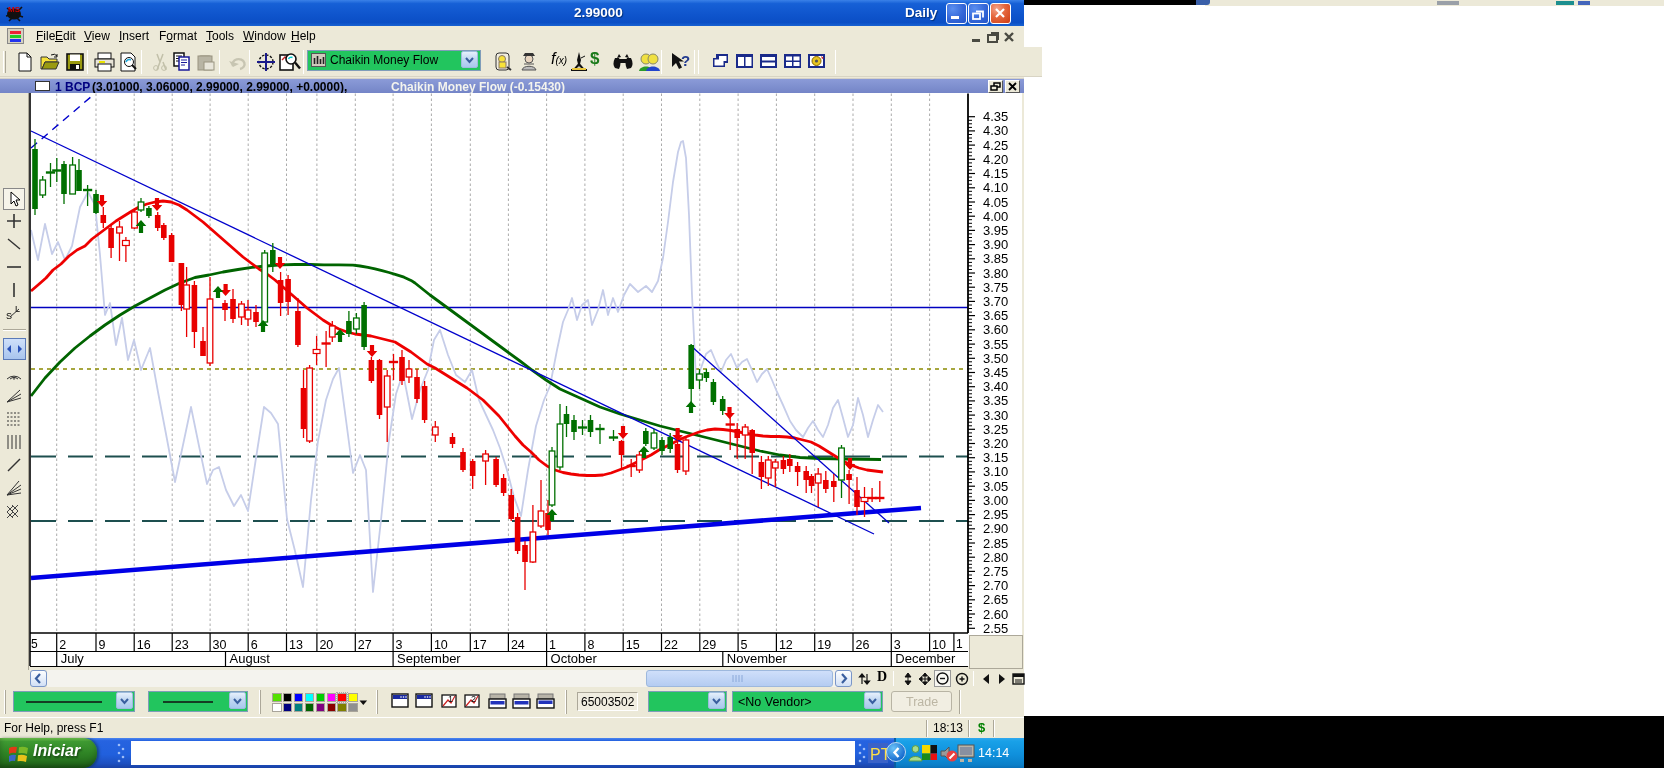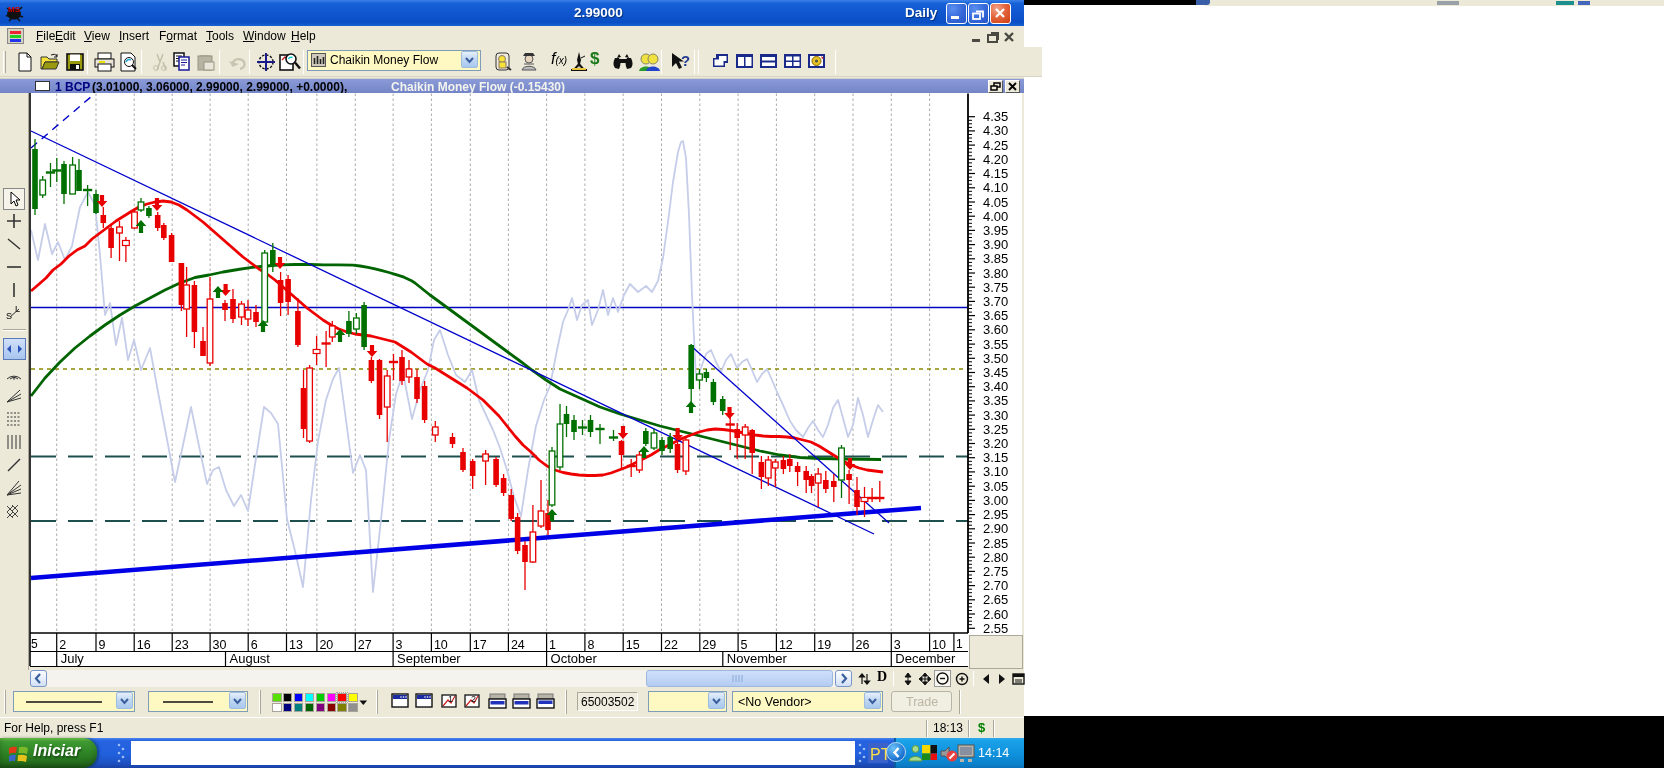--- a/index.html
+++ b/index.html
@@ -14,21 +14,21 @@
 #menubar{left:0;top:26px;width:1024px;height:21px;background:#ece9d8;}
 #menubar span{font-size:12px;color:#000;}
 #toolbar1{left:0;top:47px;width:1042px;height:30px;background:#ece9d8;border-bottom:1px solid #d8d4c4;}
 .tsep{position:absolute;width:1px;background:#aca899;border-right:1px solid #fff;}
 #mdibar{left:0;top:78px;width:1024px;height:15px;background:linear-gradient(180deg,#8b9bd8,#7485c7);border-top:1px solid #d4d0c8;}
 #lefttools{left:0;top:93px;width:29px;height:577px;background:#ece9d8;}
 #scrollrow{left:29px;top:669px;width:995px;height:19px;background:#ece9d8;}
 #toolbar2{left:0;top:688px;width:1024px;height:29px;background:#ece9d8;}
 #statusbar{left:0;top:717px;width:1024px;height:21px;background:#ece9d8;border-top:1px solid #fff;}
 #taskbar{left:0;top:738px;width:1024px;height:30px;background:linear-gradient(180deg,#4b86ef 0%,#2663e0 9%,#2160dd 55%,#1d50c0 85%,#1941a5 100%);padding-left:18px;}
-.combo{position:absolute;background:#fef9c3;border:1px solid #7f9db9;height:21px;}
+.combo{position:absolute;background:#22c55e;border:1px solid #7f9db9;height:21px;}
 .cobtn{position:absolute;right:1px;top:1px;width:17px;height:17px;border-radius:2px;
  background:linear-gradient(180deg,#e6f0fc,#c2d8f2 45%,#a8c8ee);border:1px solid #9ebcdd;color:#4d6185;}
 .sunk{border:1px solid;border-color:#aca899 #fff #fff #aca899;}
 svg{display:block;}
 .ut{text-decoration:underline;}
 </style></head><body>
 
 <div class="abs" id="rightwhite"></div>
 <div class="abs" id="rightbeige"></div>
 <div class="abs" style="left:1196px;top:0;width:14px;height:5px;background:#3a5fa8;border-radius:0 0 3px 0;"></div>

